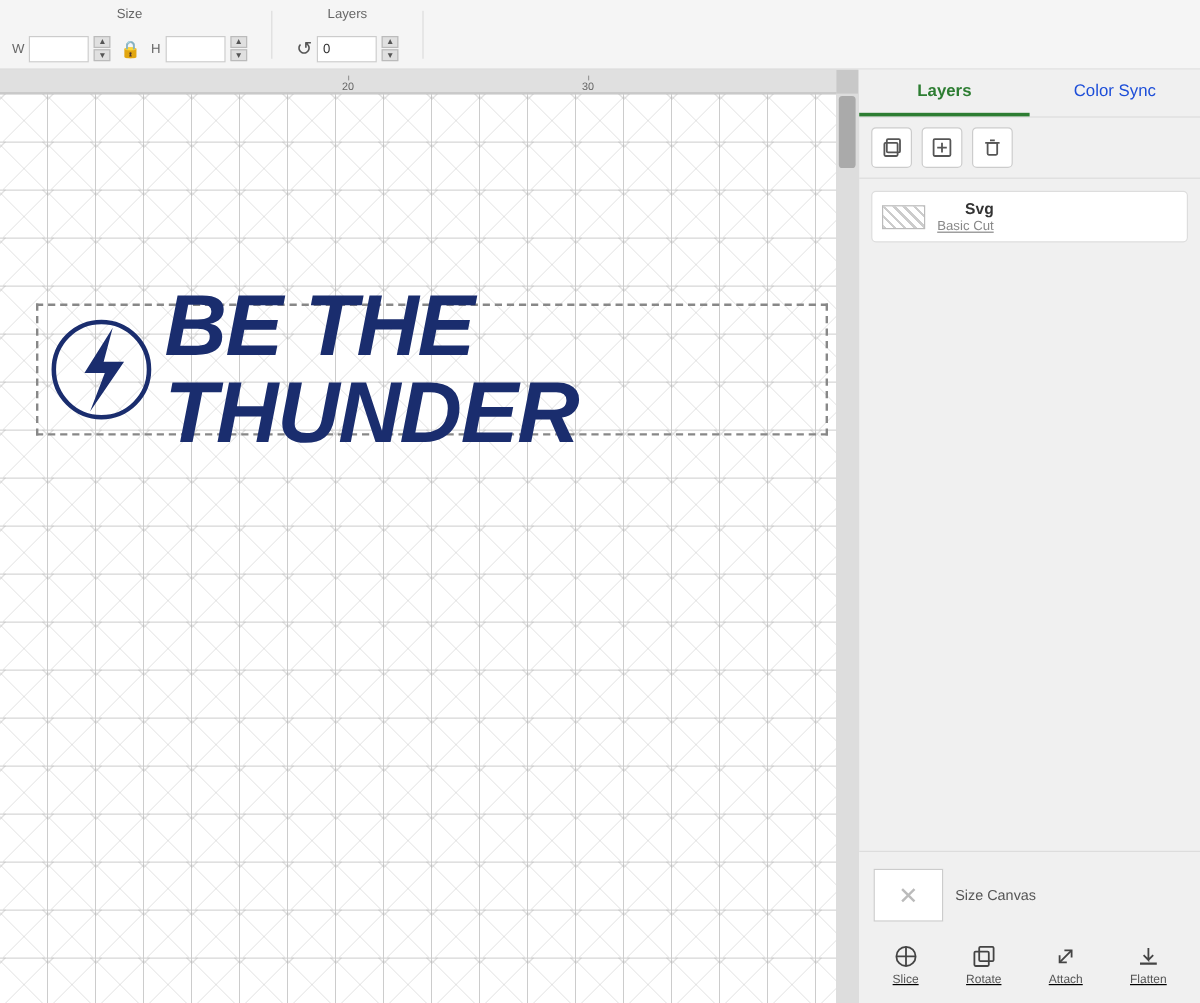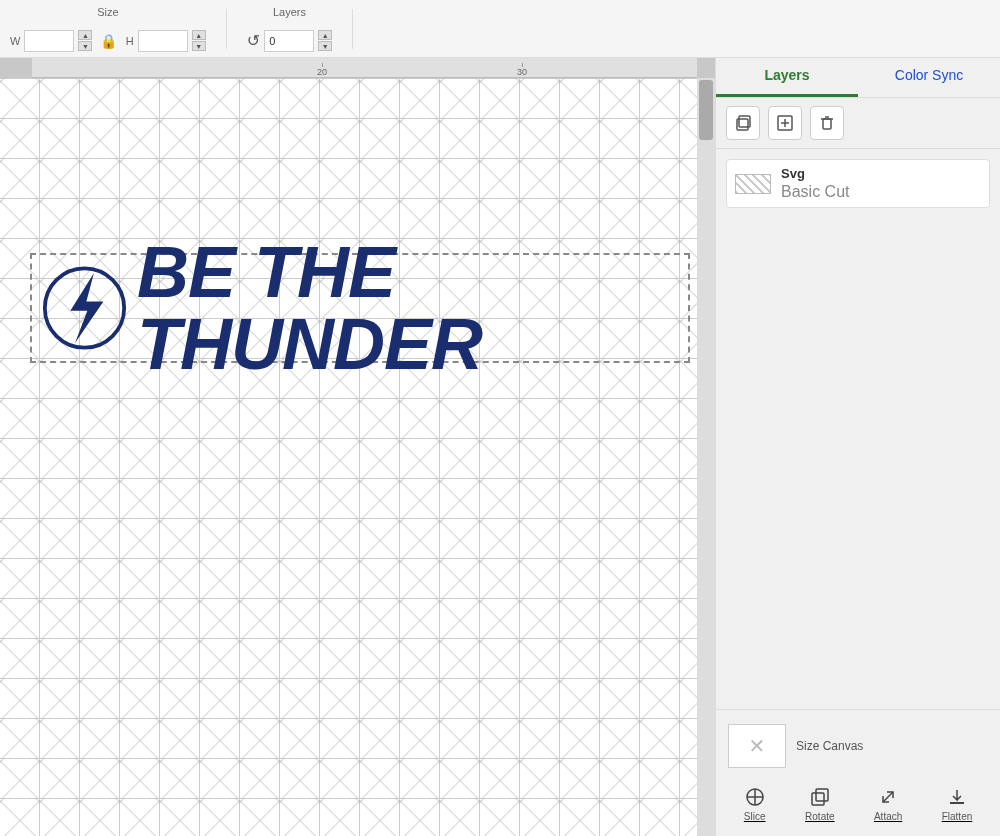--- a/index.html
+++ b/index.html
@@ -91,21 +91,20 @@
     
     .ruler-top {
       position: absolute;
       top: 0; left: 0; right: 18px;
       height: 20px;
       background: #e0e0e0;
       border-bottom: 1px solid #bbb;
       display: flex;
       align-items: flex-end;
       z-index: 10;
-      margin-left: 32px;
     }
     .ruler-tick {
       position: absolute;
       bottom: 0;
       font-size: 9px;
       color: #666;
       transform: translateX(-50%);
     }
     .ruler-tick::before {
       content: '';
@@ -233,20 +232,21 @@
       justify-content: center;
       font-size: 16px;
       color: #555;
     }
 
     
     .layers-list {
       flex: 1;
       padding: 10px;
       overflow-y: auto;
+      text-align: right;
     }
     .layer-item {
       display: flex;
       align-items: center;
       gap: 10px;
       padding: 6px 8px;
       background: white;
       border: 1px solid #ddd;
       border-radius: 4px;
       cursor: pointer;
@@ -262,22 +262,23 @@
       display: flex;
       flex-direction: column;
       gap: 2px;
     }
     .layer-name {
       font-size: 13px;
       font-weight: 600;
       color: #333;
     }
     .layer-type {
-      font-size: 16px;
+      font-size: 11px;
       color: #888;
+      text-decoration: underline;
     }
 
     
     .panel-bottom {
       border-top: 1px solid #ddd;
       background: #f0f0f0;
       padding: 8px 0 6px;
     }
     .blank-canvas-row {
       display: flex;

